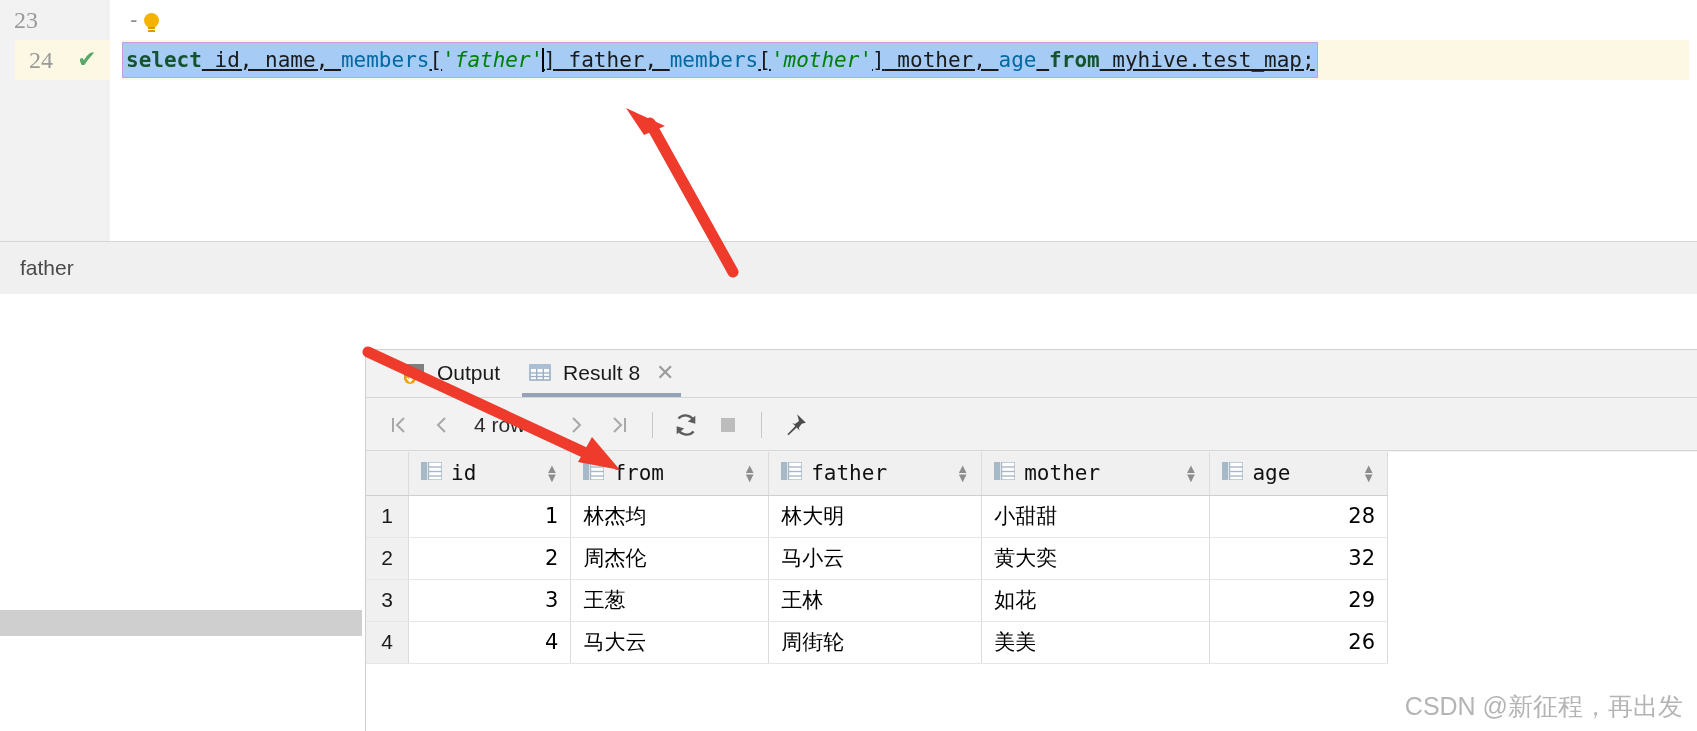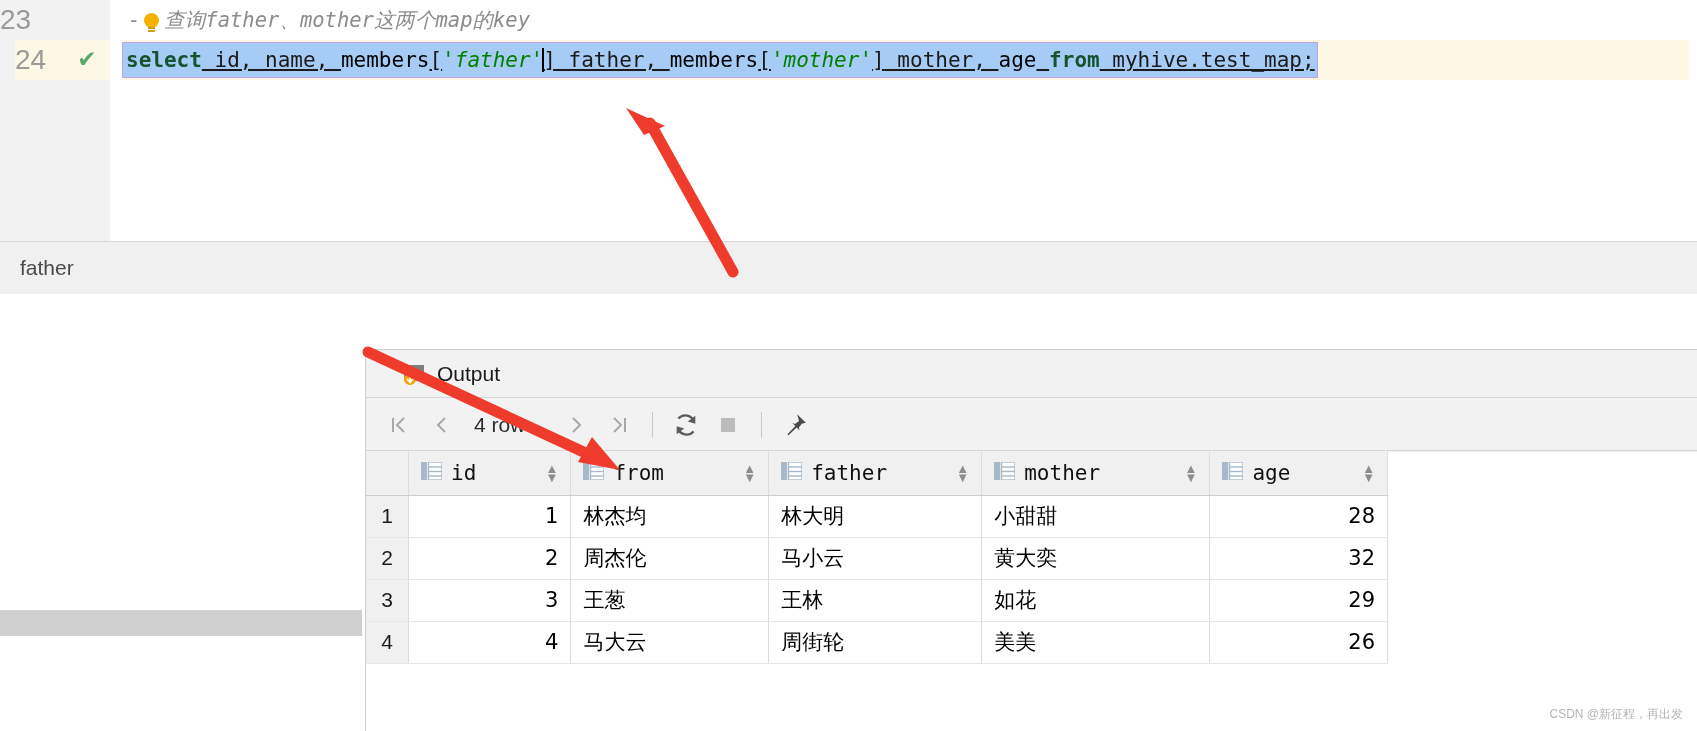--- a/index.html
+++ b/index.html
@@ -37,24 +37,24 @@
     left: 0;
     width: 110px;
     height: 40px;
     display: flex;
     align-items: center;
   }
   .gutter-row.r23 { top: 0; }
   .gutter-row.r24 { top: 40px; background: #fdf8e3; margin-left: 15px; }
   .ln {
     width: 52px;
-    text-align: left;
-    font-size: 28px;
+    text-align: center;
+    font-size: 24px;
     color: #9a9a9a;
-    font-family: Liberation Sans, sans-serif;
+    font-family: Liberation Serif, serif;
   }
   .gutter-mark {
     width: 40px;
     text-align: center;
     font-size: 20px;
   }
   .check { color: #59a869; font-size: 23px; line-height: 1; }
 
   .code-area {
     position: absolute;
@@ -102,21 +102,21 @@
     box-shadow: 0 3px 0 #d89c00;
   }
   .sql-sel {
     background: #a6cbf5;
     border: 1px solid #c39ee6;
     padding: 3px 2px 3px 3px;
     display: inline-block;
     line-height: 28px;
   }
   .kw { color: #14532d; font-weight: bold; }
-  .fn { color: #000000; }
+  .fn { color: #0369a1; }
   .str { color: #008000; font-style: italic; }
   .plain { color: #1a1a1a; text-decoration: underline; }
   .caret {
     display: inline-block;
     width: 2px;
     height: 24px;
     background: #000;
     vertical-align: -5px;
     margin: 0 -1px;
   }
@@ -175,21 +175,21 @@
 
   
   .tabbar {
     position: absolute;
     left: 0; top: 0;
     width: 100%;
     height: 48px;
     background: #f2f2f2;
     border-bottom: 1px solid #d6d6d6;
     display: flex;
-    align-items: center;
+    align-items: flex-end;
     padding-left: 22px;
     box-sizing: border-box;
   }
   .tab {
     display: flex;
     align-items: center;
     height: 48px;
     padding: 0 14px;
     font-size: 21px;
     color: #1a1a1a;
@@ -326,21 +326,21 @@
     width: 1697px;
     height: 731px;
     pointer-events: none;
   }
 
   
   .watermark {
     position: absolute;
     right: 14px;
     bottom: 8px;
-    font-size: 12px;
+    font-size: 25px;
     color: #b4b4b4;
   }
 </style>
 </head>
 <body>
 
 <div id="root">
 
   <div class="editor">
 
@@ -355,21 +355,20 @@
           <span class="check">✔</span>
         </span>
       </div>
     </div>
 
     <div class="code-area">
 
       <div class="code-line l1">
         <span class="comment">-</span>
         <span class="bulb"></span>
-        <span class="comment">查询father、mother这两个map的key</span>
       </div>
 
       <div class="code-line l2">
         <span class="sql-sel"><span class="kw">select</span><span class="plain"> id, name, </span><span class="fn">members</span><span class="plain">[</span><span class="str">'father'</span><span class="caret"></span><span class="plain">]</span><span class="plain"> father, </span><span class="fn">members</span><span class="plain">[</span><span class="str">'mother'</span><span class="plain">]</span><span class="plain"> mother, </span><span class="fn">age</span><span class="plain"> </span><span class="kw">from</span><span class="plain"> myhive.test_map;</span></span>
       </div>
 
     </div>
   </div>
 
   <div class="strip">
@@ -390,20 +389,34 @@
           <svg width="24" height="24" viewBox="0 0 24 24">
             <rect x="2" y="3" width="20" height="16" fill="#7f7f7f"></rect>
             <path d="M6 7 L11 11 L6 15" stroke="#ffffff" stroke-width="2" fill="none"></path>
             <circle cx="8" cy="17" r="6" fill="#f0a30a"></circle>
             <path d="M8 13 L8 20 M5 17 L8 20.5 L11 17" stroke="#ffffff" stroke-width="1.6" fill="none"></path>
           </svg>
         </span>
         <span>Output</span>
       </div>
 
+      <div class="tab active">
+        <span class="tab-icon">
+          <svg width="24" height="24" viewBox="0 0 24 24">
+            <rect x="2" y="4" width="20" height="15" fill="#ffffff" stroke="#9bb0c4" stroke-width="1.6"></rect>
+            <rect x="2" y="4" width="20" height="4" fill="#aac0d4"></rect>
+            <line x1="2" y1="12" x2="22" y2="12" stroke="#9bb0c4" stroke-width="1.4"></line>
+            <line x1="2" y1="15.5" x2="22" y2="15.5" stroke="#9bb0c4" stroke-width="1.4"></line>
+            <line x1="8.7" y1="8" x2="8.7" y2="19" stroke="#9bb0c4" stroke-width="1.4"></line>
+            <line x1="15.3" y1="8" x2="15.3" y2="19" stroke="#9bb0c4" stroke-width="1.4"></line>
+          </svg>
+        </span>
+        <span>Result 8</span>
+        <span class="tab-close">✕</span>
+      </div>
 
     </div>
 
     <div class="toolbar">
 
       <div class="tb-btn">
         <svg width="22" height="22" viewBox="0 0 22 22">
           <line x1="5" y1="4" x2="5" y2="18" stroke="#a8a8a8" stroke-width="2"></line>
           <path d="M16 4 L9 11 L16 18" stroke="#a8a8a8" stroke-width="2" fill="none"></path>
         </svg>

